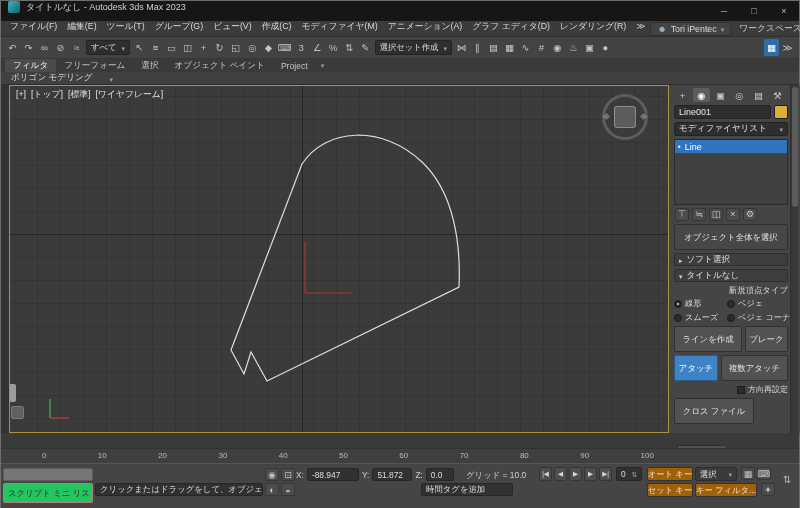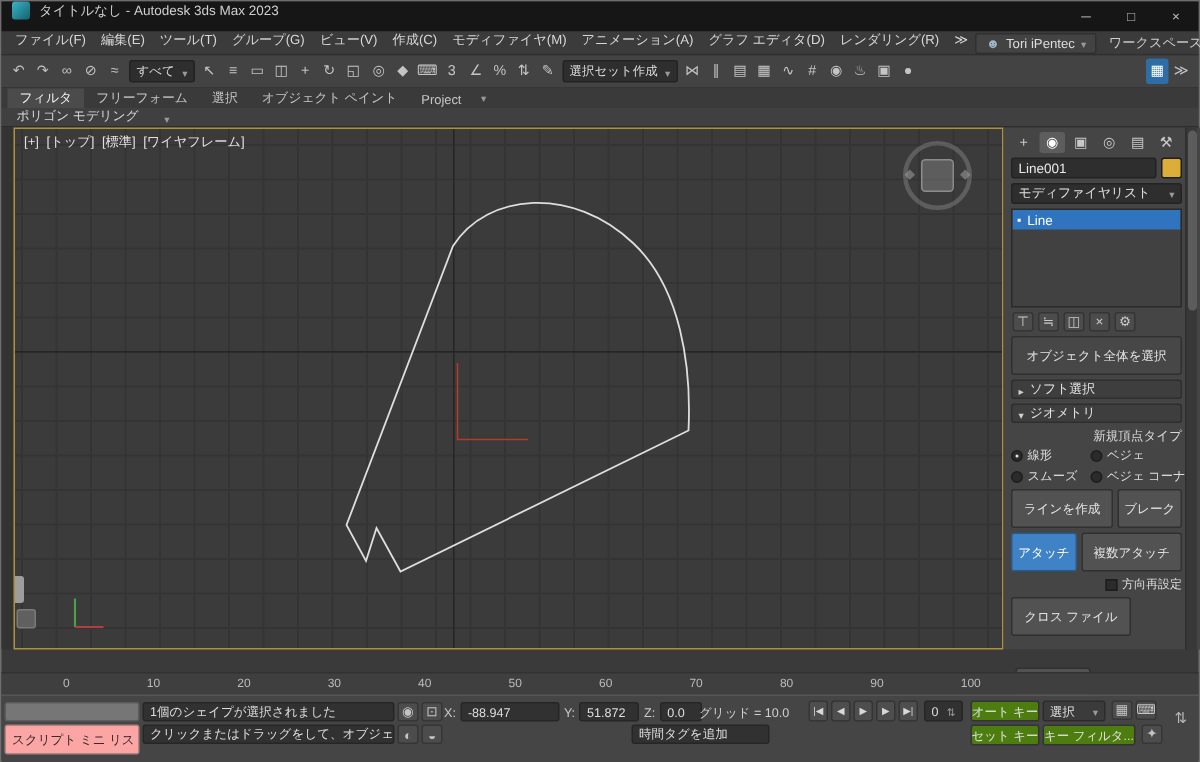--- a/index.html
+++ b/index.html
@@ -87,36 +87,36 @@
 .tl-icon{width:12px;height:11px;display:flex;align-items:center;justify-content:center;background:#555;border:1px solid #3c3c3c;color:#ccc;font-size:7px;border-radius:2px}
 .tl-track{position:absolute;left:36px;top:2px;width:620px;height:11px;background:#383838;border:1px solid #2b2b2b;border-radius:2px}
 .tl-handle{position:absolute;left:1px;top:0;width:66px;height:9px;background:#5f5f5f;border:1px solid #707070;border-radius:2px;display:flex;align-items:center;justify-content:space-between;padding:0 2px;color:#f0f0f0;font-size:7.6px}
 .th-arr{font-size:5.5px;color:#c9c9c9}
 .ruler{position:absolute;left:0;top:447px;width:100%;height:15px;background:#3f3f3f;border-top:1px solid #323232}
 .ticks{position:absolute;left:36px;top:2px;width:622px;display:flex;justify-content:space-between;padding:0 5px;font-size:8px;color:#bcbcbc}
 
 .statusbar{position:absolute;left:0;top:462px;width:100%;height:46px;background:#454545;border-top:1px solid #565656}
 .sfield{background:#313131;border:1px solid #262626;border-radius:2px;display:flex;align-items:center;padding:0 4px;color:#dedede;font-size:8.4px;white-space:nowrap;overflow:hidden}
 .sb-lt{position:absolute;left:2px;top:4px;width:90px;height:13px;background:#767676;border:1px solid #5c5c5c;border-radius:2px}
-.sb-listener{position:absolute;left:2px;top:19px;width:90px;height:20px;background:#fca5a5;border:1px solid #b08383;border-radius:2px;color:#39292b;font-size:8.4px;display:flex;align-items:center;padding:0 4px;white-space:nowrap;overflow:hidden}
+.sb-listener{position:absolute;left:2px;top:19px;width:90px;height:20px;background:#22c55e;border:1px solid #b08383;border-radius:2px;color:#39292b;font-size:8.4px;display:flex;align-items:center;padding:0 4px;white-space:nowrap;overflow:hidden}
 .sb-line1{position:absolute;left:94px;top:4px;width:168px;height:13px}
 .sb-line2{position:absolute;left:94px;top:19px;width:168px;height:13px}
 .sb-icons{position:absolute;display:flex;gap:2px}
 .sicon{width:14px;height:13px;display:flex;align-items:center;justify-content:center;color:#c3c3c3;font-size:9px;background:#4c4c4c;border:1px solid #363636;border-radius:2px}
 .sb-ic1{left:264px;top:4px}
 .sb-ic2{left:264px;top:19px}
 .coords{position:absolute;left:295px;top:4px;height:13px;display:flex;align-items:center;gap:3px;font-size:8.4px;color:#cbcbcb}
 .cval{height:13px}
-.wx{width:66px}.wy{width:40px}.wz{width:28px}
+.wx{width:52px}.wy{width:40px}.wz{width:28px}
 .grid-label{position:absolute;left:465px;top:6px;font-size:8.4px;color:#cfcfcf;white-space:nowrap}
 .transport{left:538px;top:3px}
 .tbtn{min-width:13px;height:14px;background:#4e4e4e;border:1px solid #353535;border-radius:2px;display:flex;align-items:center;justify-content:center;color:#d8d8d8;font-size:6.5px;padding:0 1px}
 .frame-box{position:absolute;left:615px;top:3px;width:26px;height:14px;justify-content:space-between}
 .spin::after{content:"⇅";font-size:7px;color:#9a9a9a}
-.key-btn{position:absolute;height:14px;background:#4d7c0f;border:1px solid #343434;border-radius:2px;display:flex;align-items:center;justify-content:center;color:#e0e0e0;font-size:8.3px;white-space:nowrap;overflow:hidden}
+.key-btn{position:absolute;height:14px;background:#a16207;border:1px solid #343434;border-radius:2px;display:flex;align-items:center;justify-content:center;color:#e0e0e0;font-size:8.3px;white-space:nowrap;overflow:hidden}
 .autokey{left:646px;top:3px;width:46px}
 .setkey{left:646px;top:19px;width:46px}
 .keyfilters{left:694px;top:19px;width:62px}
 .selcombo{position:absolute;left:694px;top:3px;width:42px;height:14px;background:#3b3b3b;border:1px solid #2c2c2c;border-radius:2px;display:flex;align-items:center;justify-content:space-between;padding:0 4px;color:#e0e0e0;font-size:8.3px}
 .timetag{position:absolute;left:420px;top:19px;width:92px;height:13px}
 .sb-r1{left:740px;top:3px}
 .sb-r2{left:760px;top:19px}
 .sb-spin{position:absolute;left:782px;top:10px;color:#b5b5b5;font-size:10px}
 </style>
 </head>
@@ -285,21 +285,21 @@
           <span class="st-icon">⚙</span>
         </div>
       <div class="cp-btn cp-wide">オブジェクト全体を選択</div>
 
       <div class="rollout">
         <span class="arr-c"></span>
         <span>ソフト選択</span>
       </div>
       <div class="rollout">
         <span class="arr-o"></span>
-        <span>ジオメトリ</span>
+        <span>タイトルなし</span>
       </div>
 
       <div class="grp-label">新規頂点タイプ</div>
       <div class="cp-row">
         <span class="radio checked col1">
           <span class="dot"></span>
           <span>線形</span>
         </span>
         <span class="radio">
           <span class="dot"></span>
@@ -381,21 +381,20 @@
         <span>70</span>
         <span>80</span>
         <span>90</span>
         <span>100</span>
       </div>
   </div>
 
   <div class="statusbar">
     <div class="sb-lt"></div>
     <div class="sb-listener">スクリプト ミニ リス</div>
-    <div class="sfield sb-line1">1個のシェイプが選択されました</div>
     <div class="sfield sb-line2">クリックまたはドラッグをして、オブジェクトを選択します</div>
     <div class="sb-icons sb-ic1">
         <span class="sicon">◉</span>
         <span class="sicon">⊡</span>
       </div>
     <div class="sb-icons sb-ic2">
         <span class="sicon">◐</span>
         <span class="sicon">◒</span>
       </div>
     <div class="coords">

